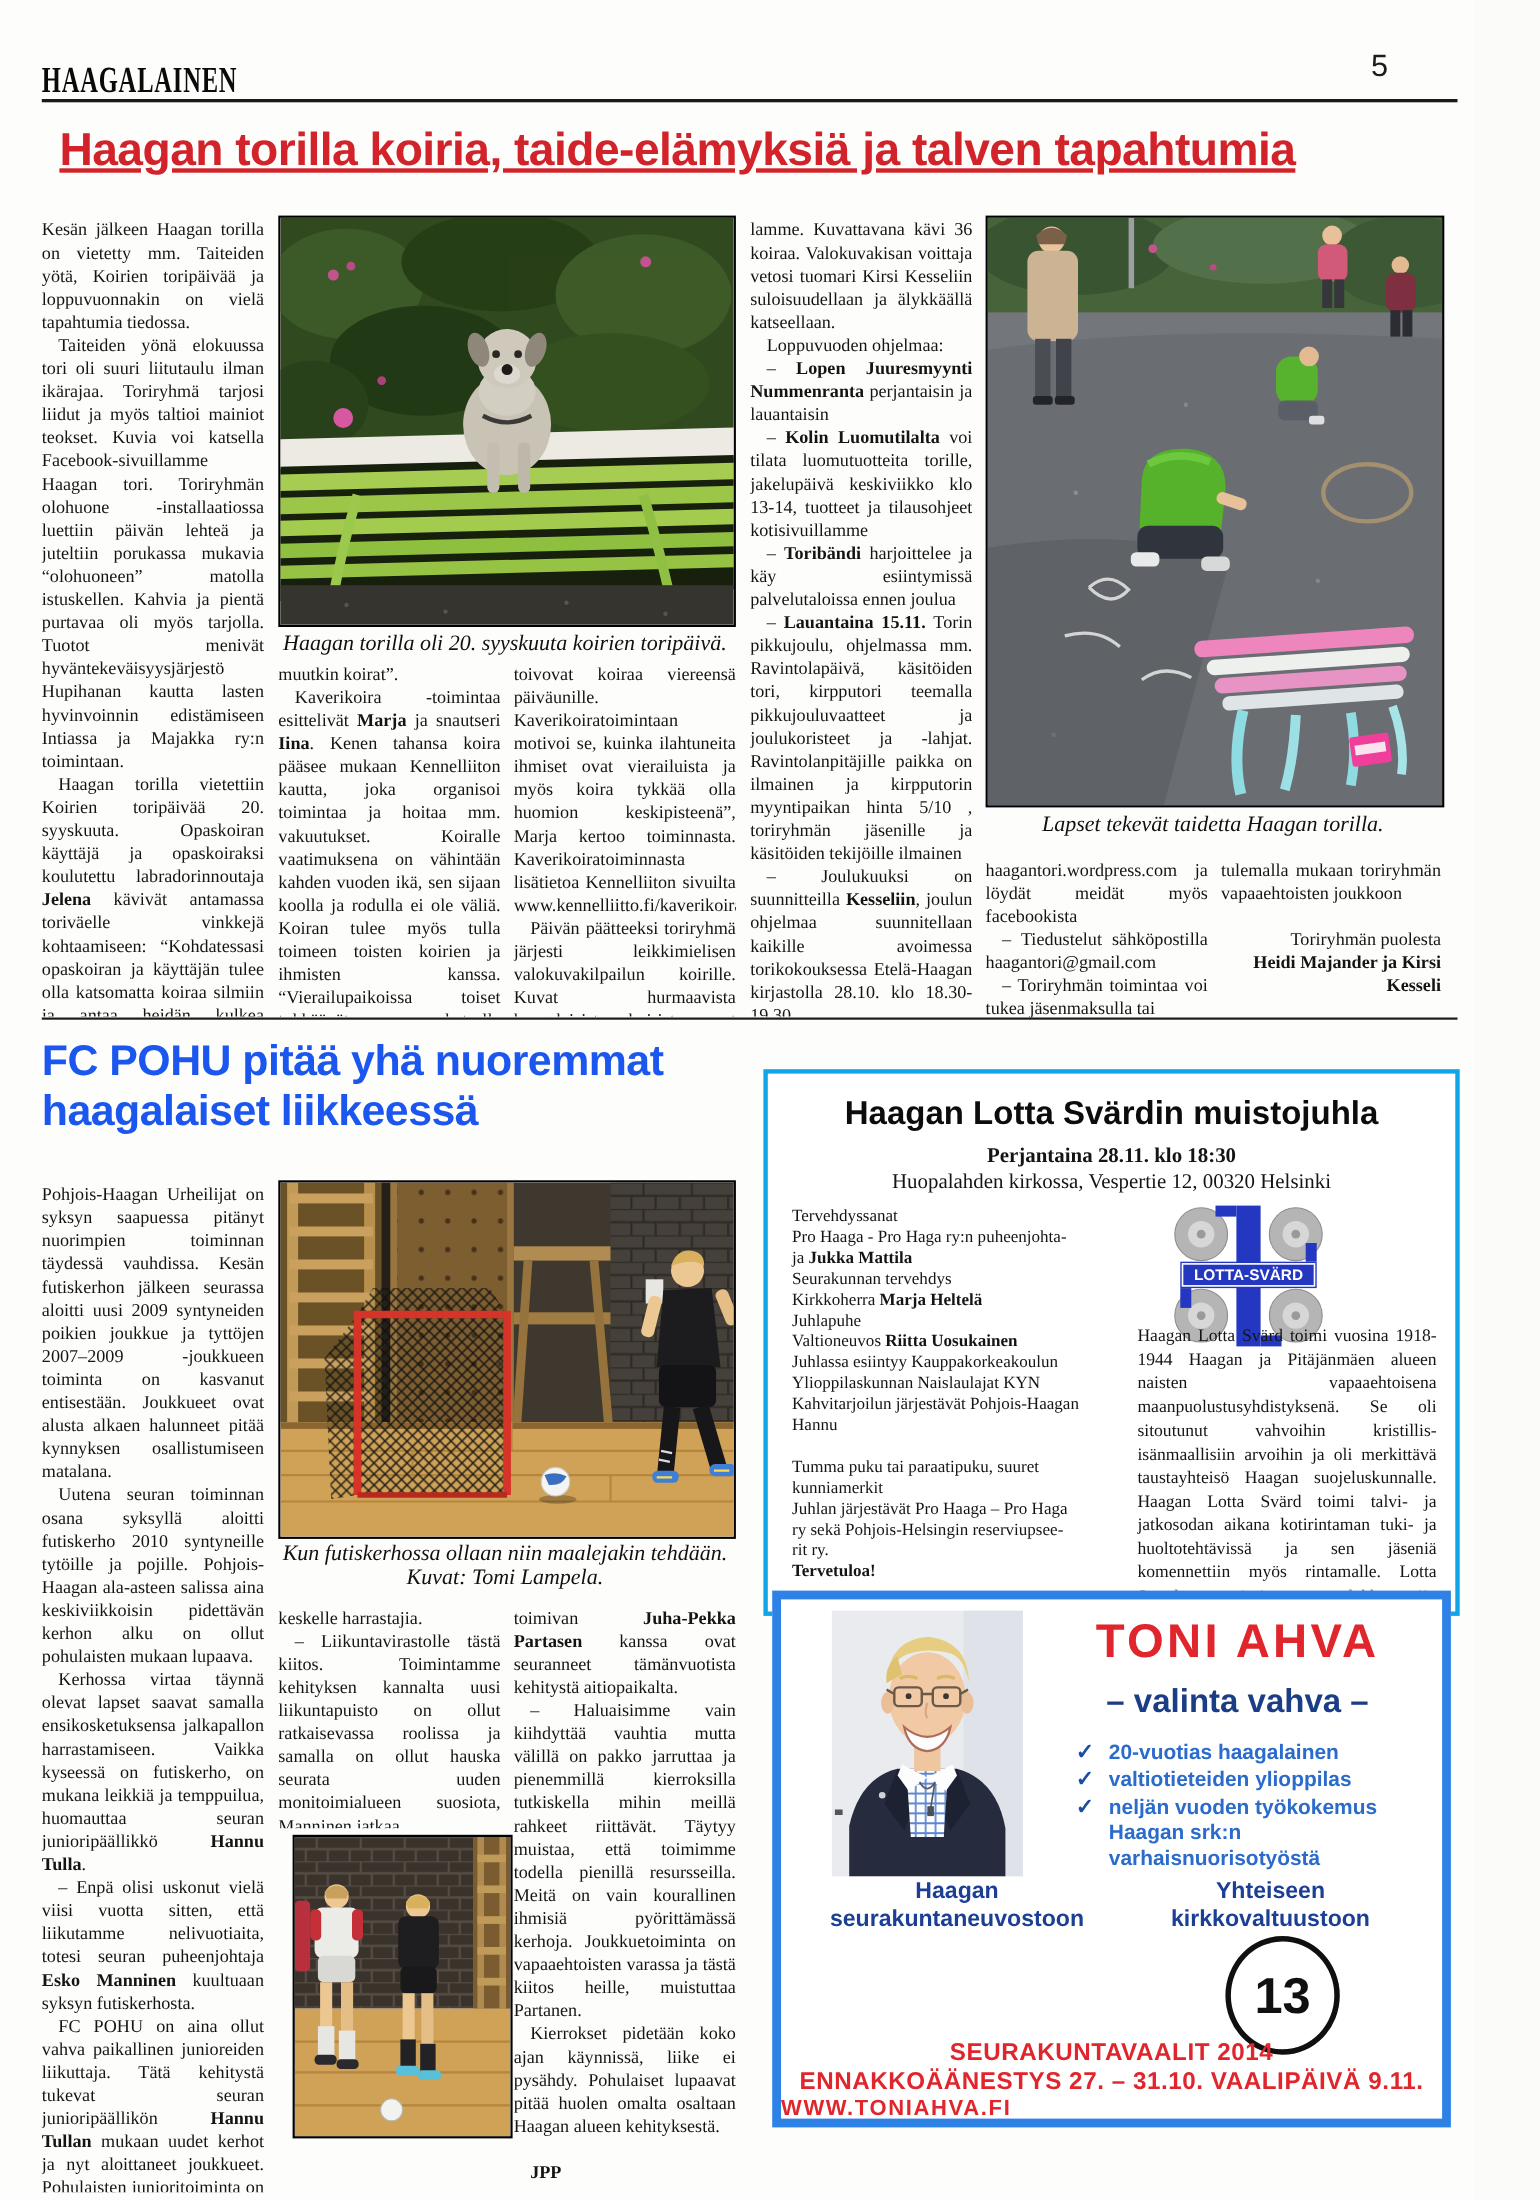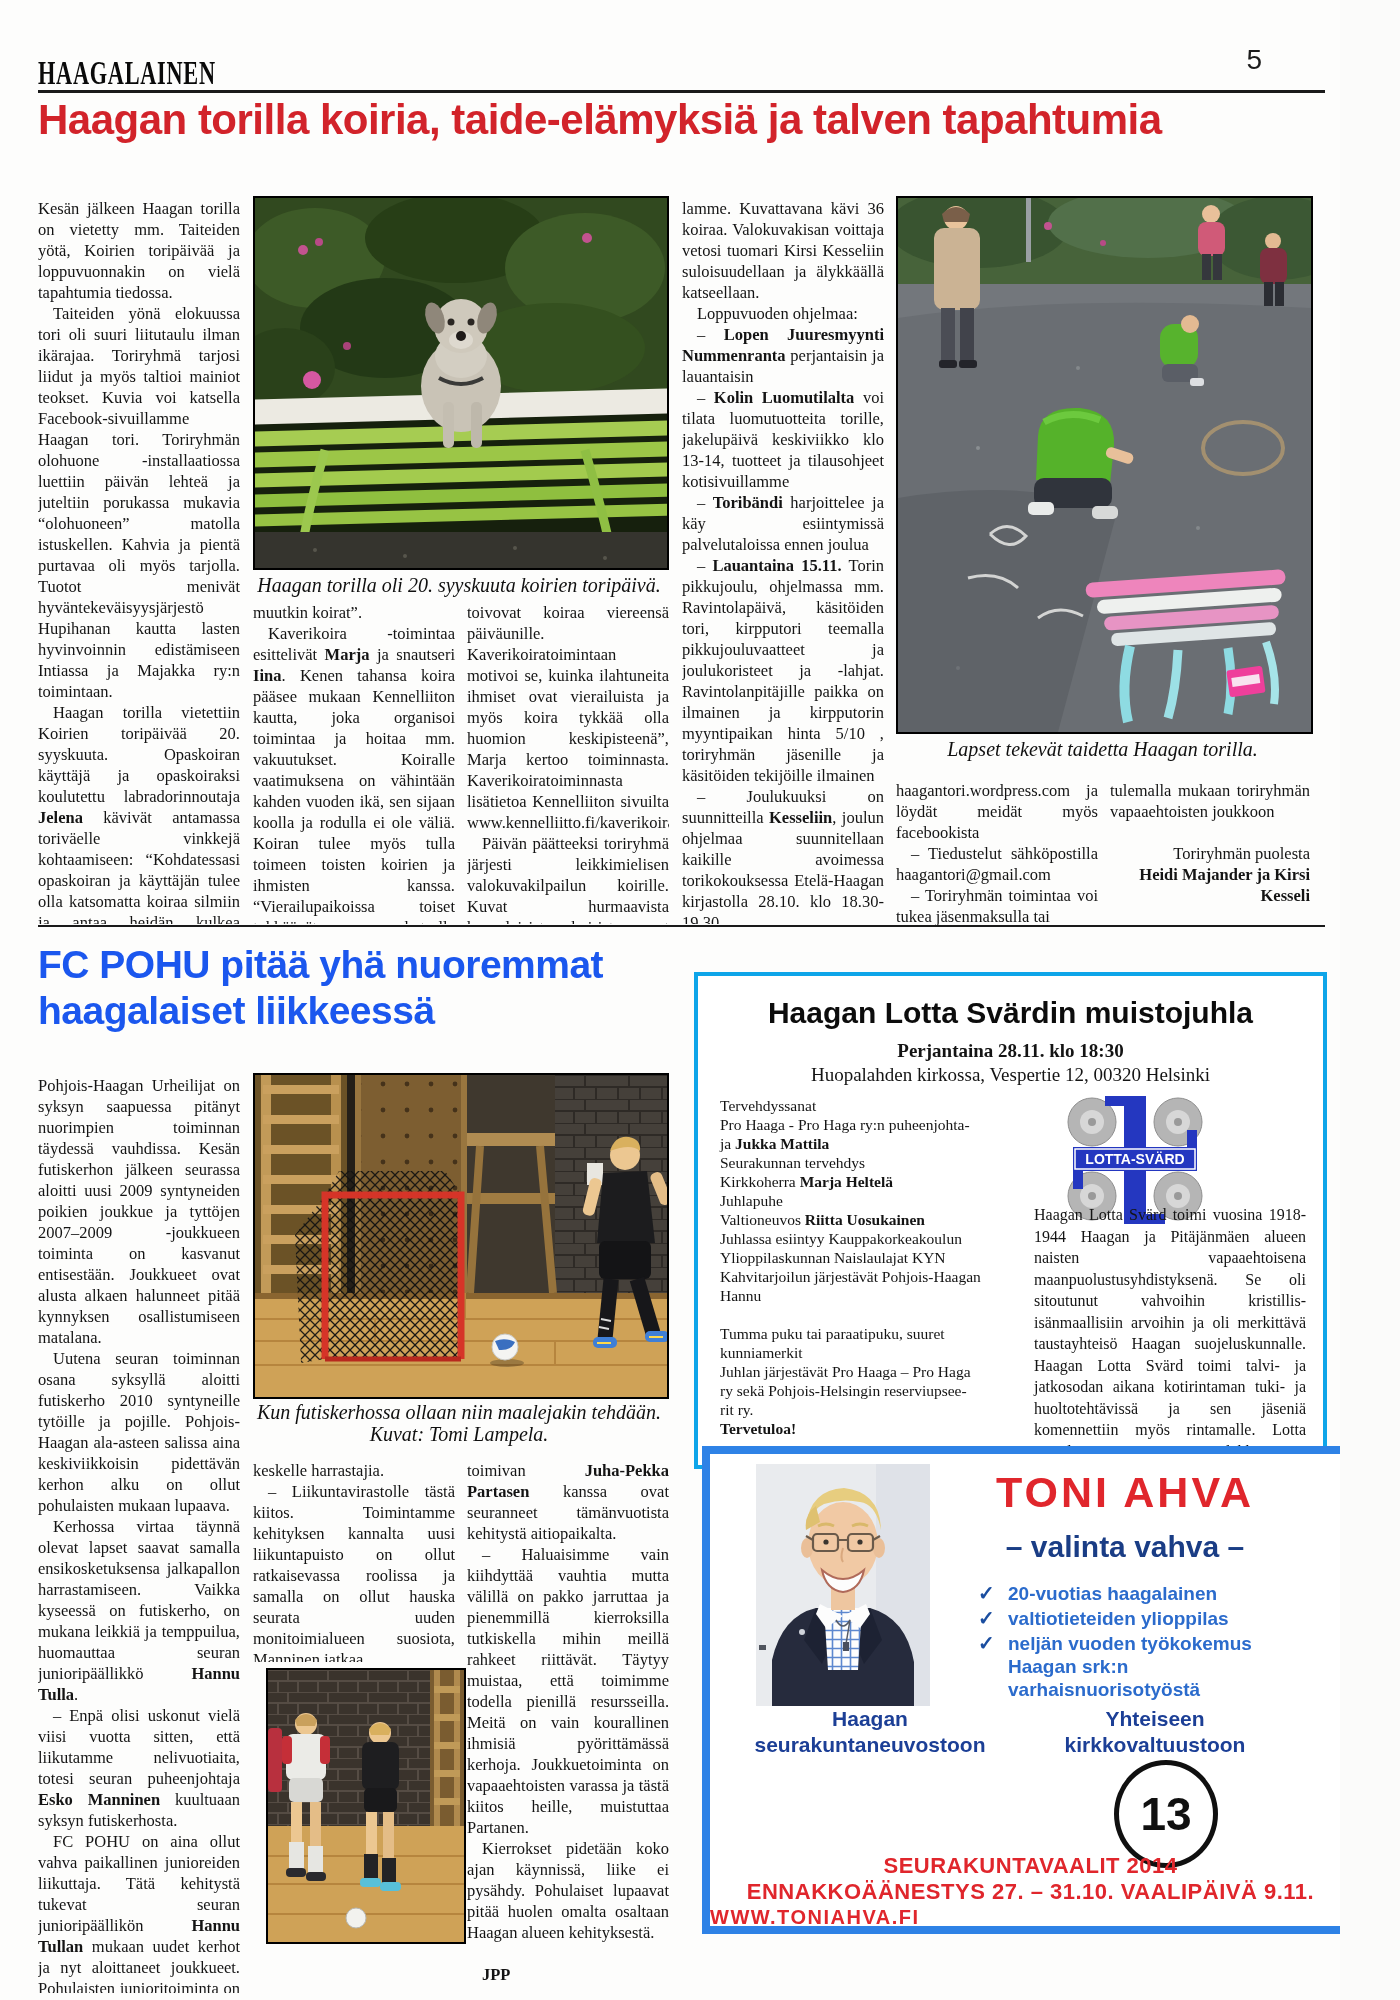--- a/index.html
+++ b/index.html
@@ -3,21 +3,21 @@
 <meta charset="utf-8">
 <style>
   html,body{margin:0;padding:0;}
   body{width:1400px;height:2000px;position:relative;background:#fbfbfa;font-family:"Liberation Serif",serif;color:#141414;}
   .page{position:absolute;left:0;top:0;width:1340px;height:2000px;background:#fdfdfc;overflow:hidden;}
   .masthead{position:absolute;left:38px;top:56px;font-family:"Liberation Serif",serif;font-weight:bold;font-size:31px;line-height:31px;transform:scaleX(.72) scaleY(1.08);transform-origin:left top;letter-spacing:1px;color:#0a0a0a;}
   .pageno{position:absolute;right:78px;top:44px;font-family:"Liberation Sans",sans-serif;font-size:28px;color:#1c1c1c;}
   .rule{position:absolute;left:38px;width:1287px;height:3px;background:#1a1a1a;}
   .rule1{top:90px;}
   .rule2{top:925px;height:2px;}
-  .headline1{position:absolute;left:38px;top:96px;width:1287px;margin:0;font-family:"Liberation Sans",sans-serif;font-weight:bold;font-size:42px;letter-spacing:-.5px;color:#d2232a;}
+  .headline1{position:absolute;left:38px;top:96px;width:1287px;margin:16px;font-family:"Liberation Sans",sans-serif;font-weight:bold;font-size:42px;letter-spacing:-.5px;color:#d2232a;text-decoration:underline;}
   .headline2{position:absolute;left:38px;top:942px;width:680px;margin:0;font-family:"Liberation Sans",sans-serif;font-weight:bold;font-size:39px;line-height:46px;color:#1b57ee;letter-spacing:-.5px;}
   .col{position:absolute;width:202px;font-size:16.5px;line-height:21px;text-align:justify;overflow:hidden;}
   .para{margin:0;text-indent:15px;}
   .para.ni{text-indent:0;}
   .para.ar{text-align:right;text-indent:0;}
   .b{font-weight:bold;}
   .a1c1{left:38px;top:198px;height:726px;}
   .a1c2{left:253px;top:602px;height:322px;}
   .a1c3{left:467px;top:602px;height:322px;}
   .a1c4{left:682px;top:198px;height:726px;}
@@ -40,21 +40,21 @@
   .lotta{position:absolute;left:694px;top:944px;width:625px;height:489px;border:4px solid #0ea5e9;background:#fff;margin-top:28px;}
   .l-title{position:absolute;left:0;top:20px;width:100%;text-align:center;font-family:"Liberation Sans",sans-serif;font-weight:bold;font-size:30px;color:#0c0c0c;}
   .l-date{position:absolute;left:0;top:64px;width:100%;text-align:center;font-weight:bold;font-size:19px;}
   .l-venue{position:absolute;left:0;top:88px;width:100%;text-align:center;font-size:19px;}
   .l-left{position:absolute;left:22px;top:120px;width:322px;font-size:15.5px;line-height:19px;}
   .l-left .para{text-indent:0;text-align:left;}
   .l-logo{position:absolute;right:112px;top:114px;width:152px;height:140px;}
   .l-right{position:absolute;left:336px;top:228px;width:272px;font-size:16px;line-height:21.5px;text-align:justify;}
   .l-right .para{text-indent:0;}
   
-  .ad{position:absolute;left:702px;top:1446px;width:601px;height:472px;border:8px solid #2e82e6;background:#fff;font-family:"Liberation Sans",sans-serif;padding-left:40px;}
+  .ad{position:absolute;left:702px;top:1446px;width:601px;height:472px;border:8px solid #2e82e6;background:#fff;font-family:"Liberation Sans",sans-serif;}
   .portrait{position:absolute;left:46px;top:10px;margin:0;line-height:0;}
   .ad-name{position:absolute;left:240px;top:14px;width:350px;text-align:center;font-weight:bold;font-size:43px;color:#e0262c;letter-spacing:3px;}
   .ad-slogan{position:absolute;left:240px;top:76px;width:350px;text-align:center;font-weight:bold;font-size:30px;color:#1a3d85;}
   .ad-list{position:absolute;left:268px;top:128px;width:330px;margin:0;padding:0;list-style:none;}
   .ad-list li{display:flex;align-items:flex-start;font-weight:bold;font-size:19px;line-height:23px;color:#2b6bcc;margin-bottom:2px;}
   .chk{flex:0 0 30px;color:#1b4ea0;font-size:20px;}
   .ad-lab{position:absolute;top:252px;width:280px;text-align:center;font-weight:bold;font-size:21px;line-height:26px;color:#1c3f96;}
   .lab-l{left:20px;}
   .lab-r{left:305px;}
   .num{position:absolute;top:306px;width:94px;height:98px;border:5px solid #101010;border-radius:50%;display:flex;align-items:center;justify-content:center;font-weight:bold;font-size:46px;color:#101010;background:#fff;}

